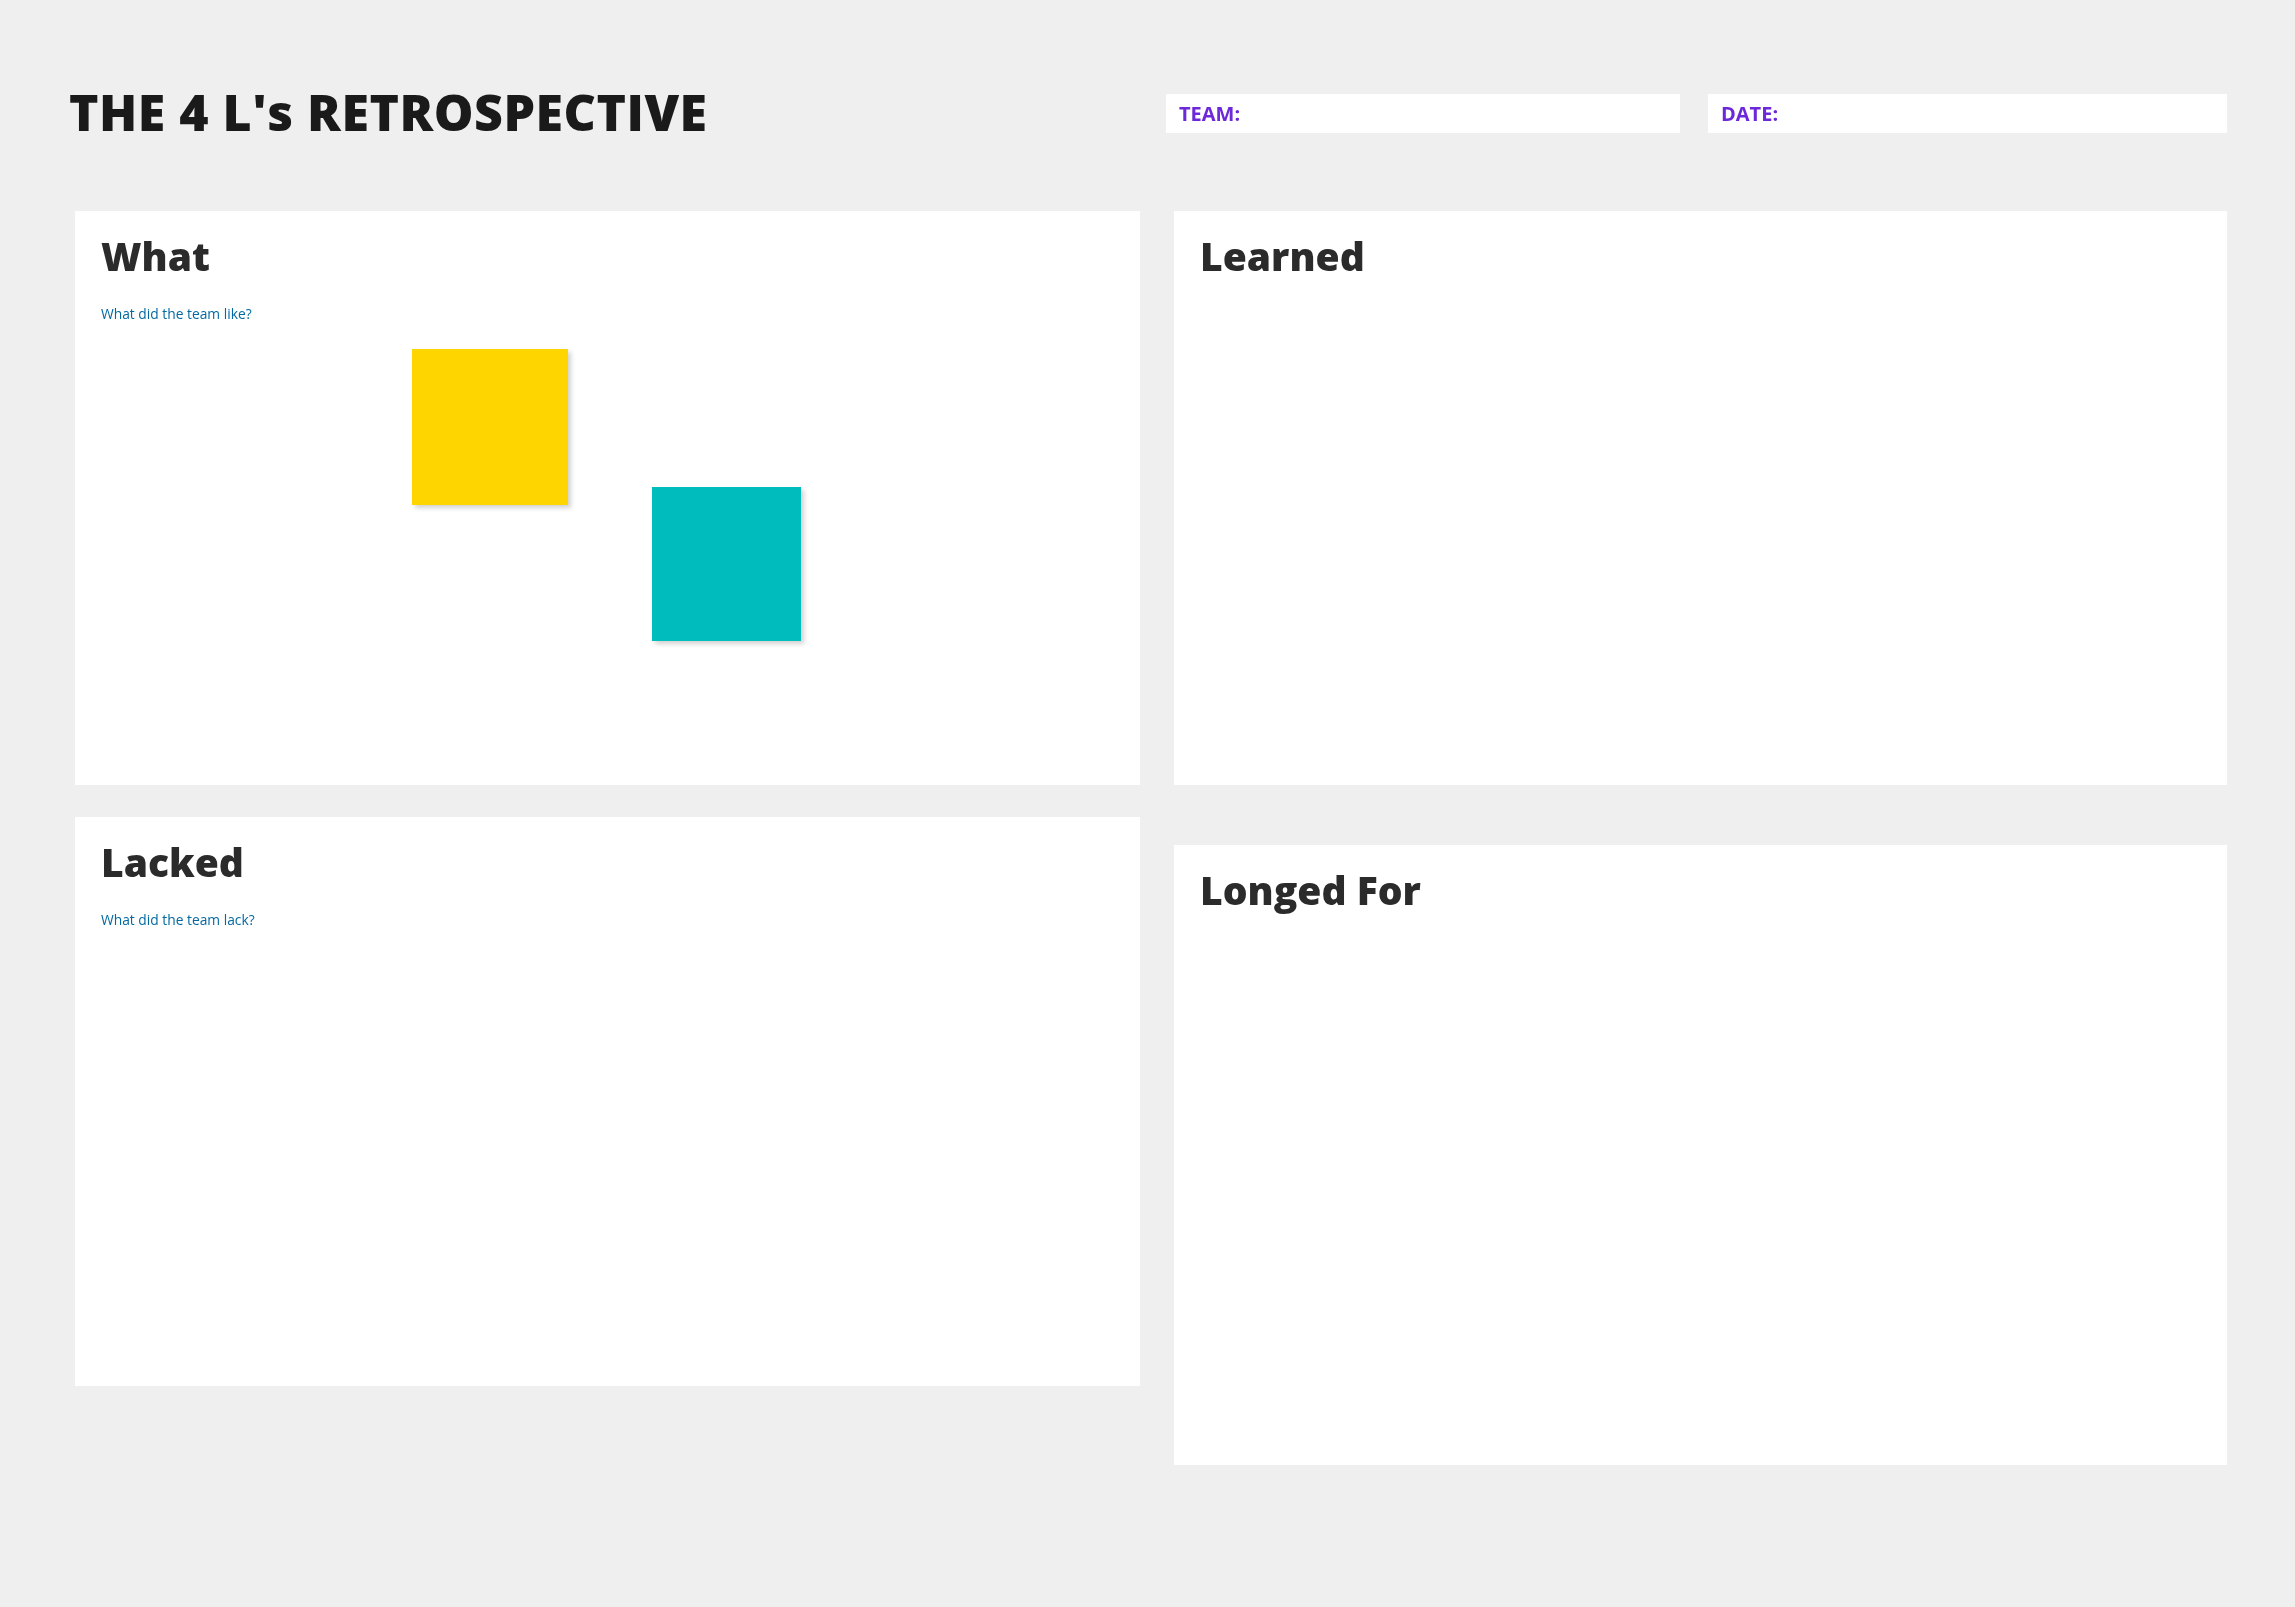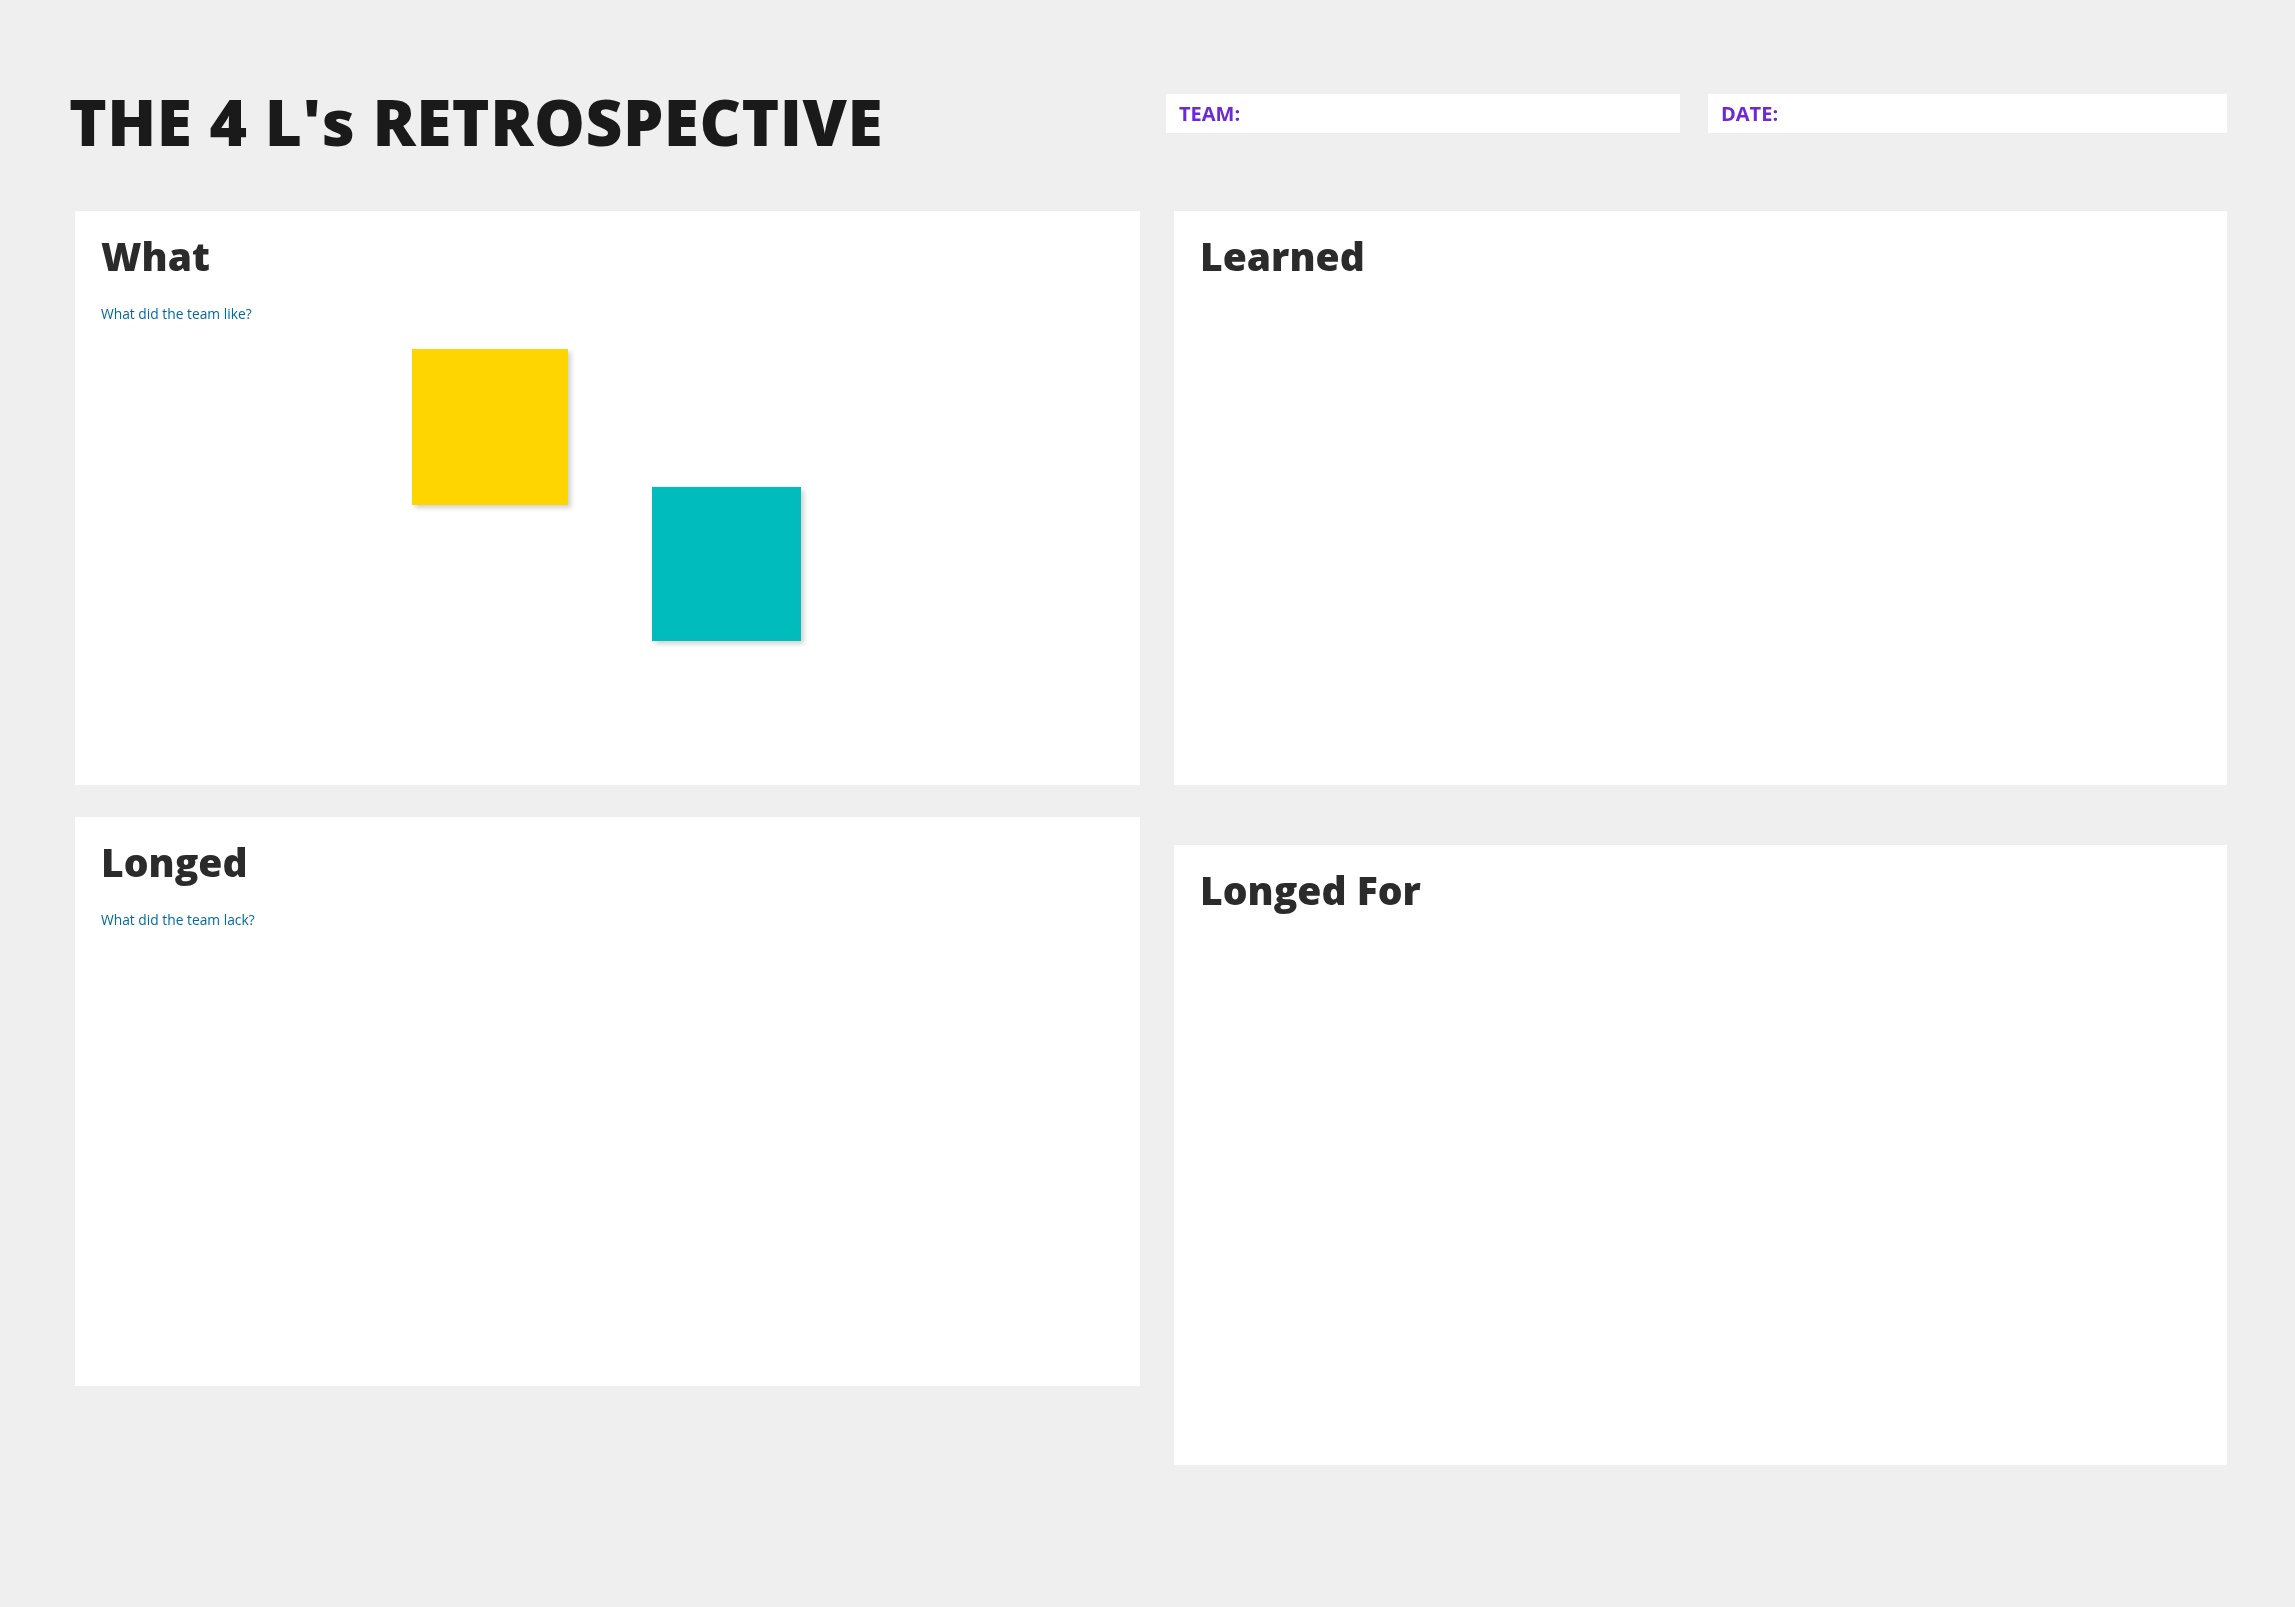--- a/index.html
+++ b/index.html
@@ -19,21 +19,21 @@
       position: relative;
       width: 2296px;
       height: 1607px;
     }
 
     
     .title {
       position: absolute;
       left: 69px;
       top: 78px;
-      font-size: 64px;
+      font-size: 50px;
       font-weight: 800;
       letter-spacing: 0.5px;
       color: #1a1a1a;
     }
 
     .team-box, .date-box {
       position: absolute;
       top: 94px;
       height: 39px;
       background: #ffffff;
@@ -147,21 +147,21 @@
   <div class="quad quad-liked">
     <div class="quad-title">What</div>
     <div class="quad-sub">What did the team like?</div>
   </div>
 
   <div class="quad quad-learned">
     <div class="quad-title">Learned</div>
   </div>
 
   <div class="quad quad-lacked">
-    <div class="quad-title">Longed</div>
+    <div class="quad-title">Lacked</div>
     <div class="quad-sub">What did the team lack?</div>
   </div>
 
   <div class="quad quad-longed">
     <div class="quad-title">Longed For</div>
   </div>
 
   <div class="sticky sticky-yellow"></div>
   <div class="sticky sticky-teal"></div>
 

